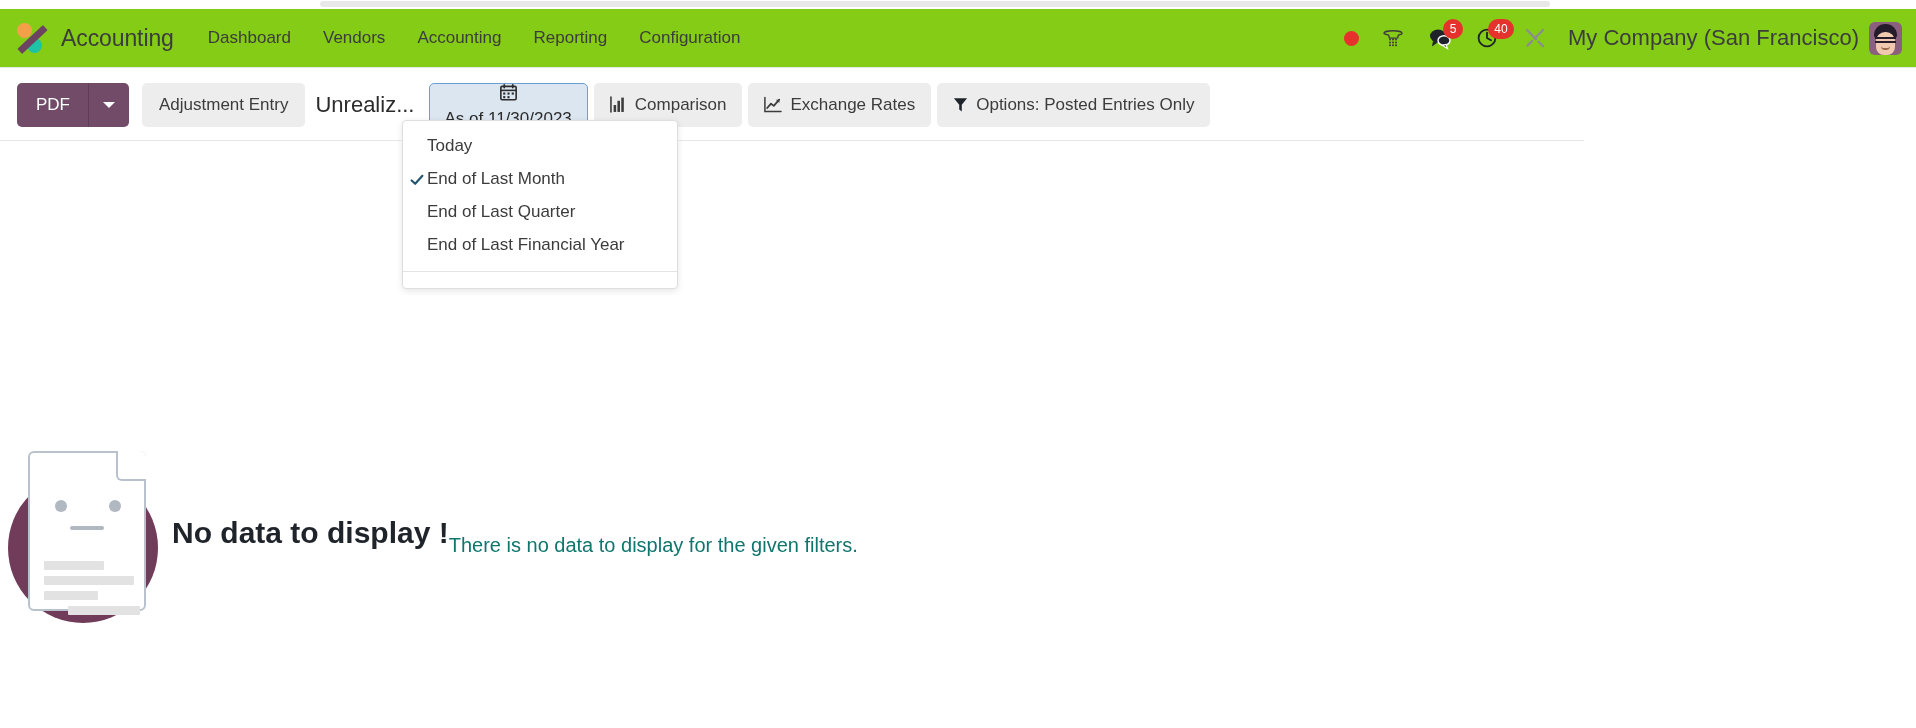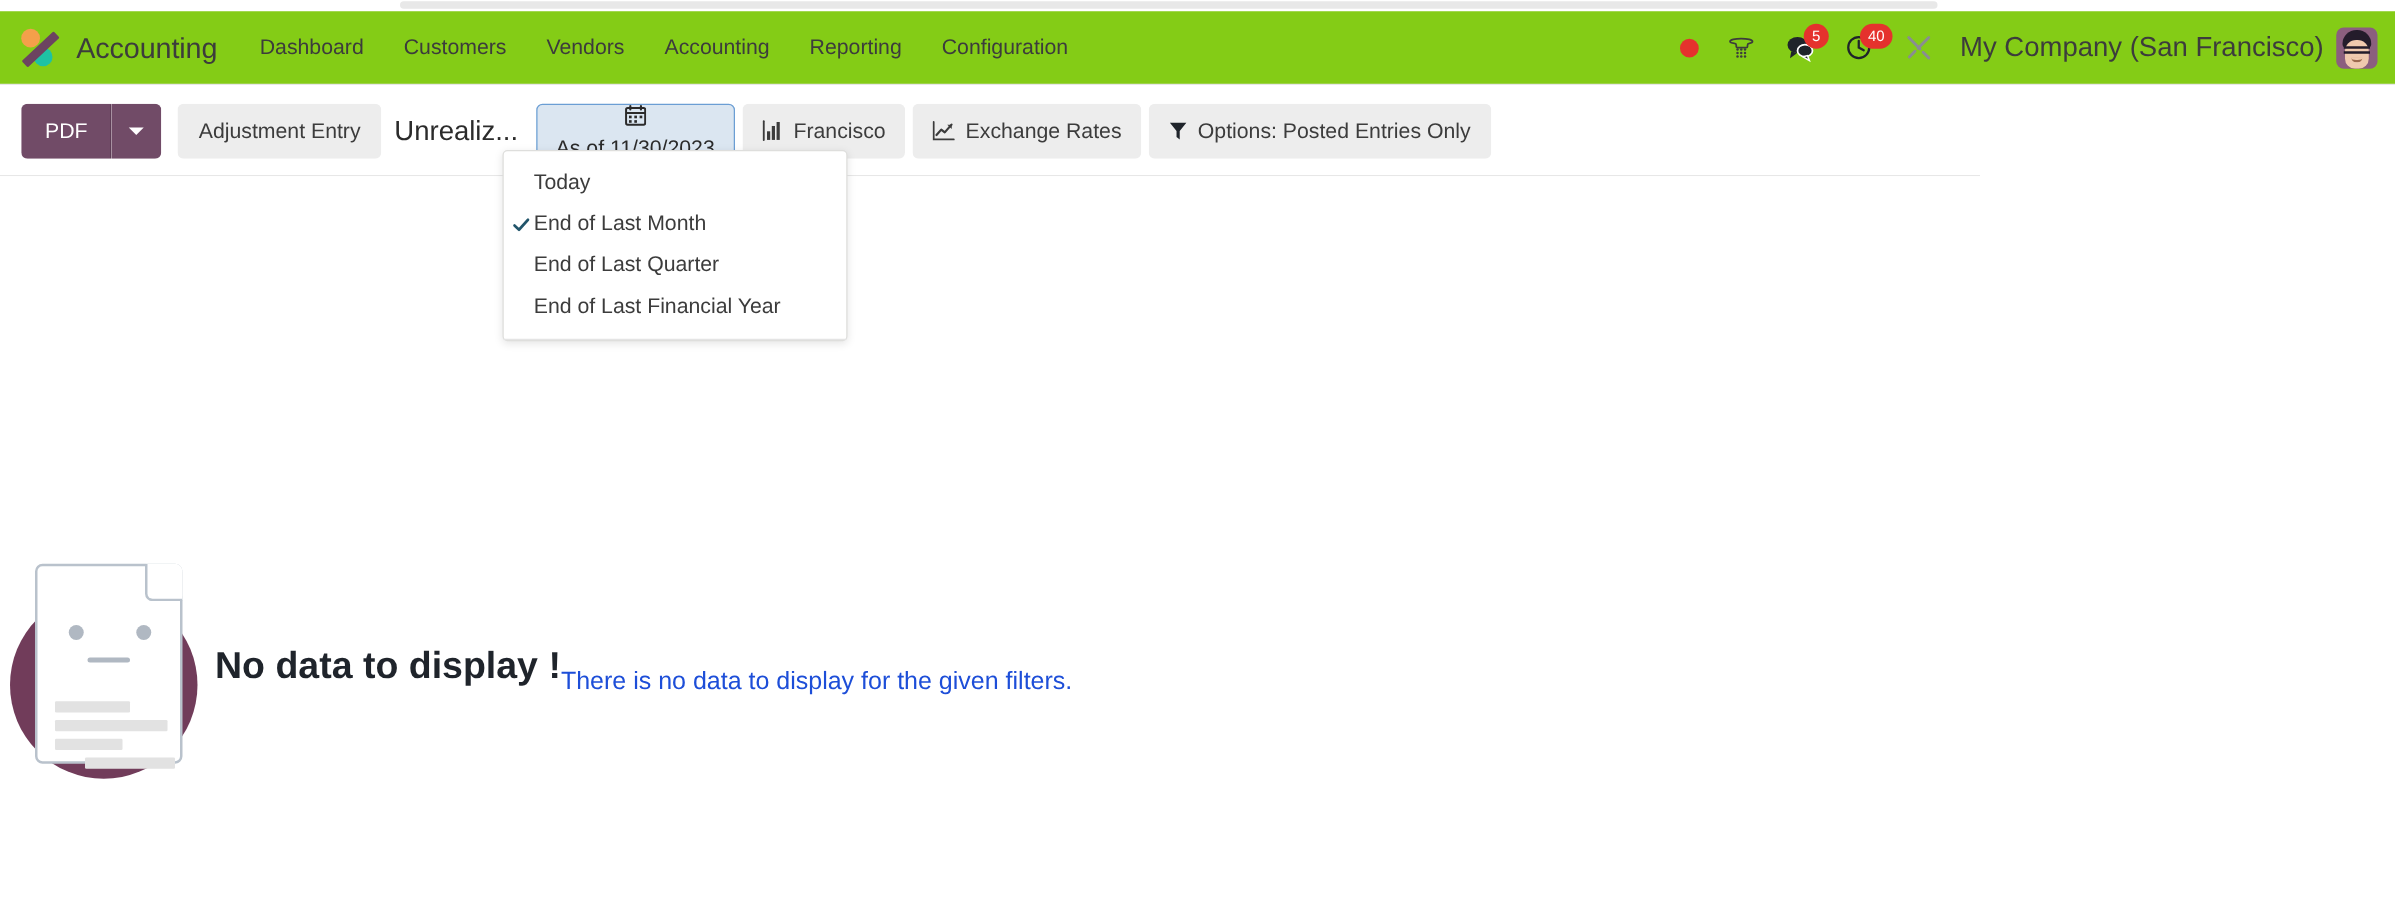--- a/index.html
+++ b/index.html
@@ -195,21 +195,21 @@
   
   #date-dropdown {
     position: absolute;
     left: 402px; top: 120px;
     width: 276px;
     background: #ffffff;
     border: 1px solid #dededc;
     border-radius: 4px;
     box-shadow: 0 2px 7px rgba(0,0,0,0.10);
     z-index: 40;
-    padding: 8px 0 0 0;
+    padding: 8px 0 16px 0;
   }
   .dd-item {
     height: 33px;
     display: flex; align-items: center;
     padding-left: 24px;
     font-size: 17px; color: #3c3c3c;
     cursor: pointer; position: relative;
     white-space: nowrap;
   }
   .dd-check {
@@ -301,21 +301,21 @@
   }
   .ill-line.l1 { top: 108px; width: 60px; }
   .ill-line.l2 { top: 123px; width: 90px; }
   .ill-line.l3 { top: 138px; width: 54px; }
   .ill-line.l4 { top: 153px; width: 72px; left: 38px; }
   #empty-title {
     font-size: 30px; font-weight: bold; color: #1f242b;
     margin-bottom: 26px; white-space: nowrap;
   }
   #empty-subtitle {
-    font-size: 20px; color: #1d4ed8; white-space: nowrap;
+    font-size: 20px; color: #0f766e; white-space: nowrap;
   }
 </style>
 </head>
 <body>
 
 <div id="chrome-sliver">
   <div class="bar"></div>
 </div>
 
 <div id="navbar">
@@ -324,21 +324,20 @@
     <span class="logo">
       <span class="dot-orange"></span>
       <span class="dot-teal"></span>
       <span class="slash"></span>
     </span>
     <span id="brand-name">Accounting</span>
   </div>
 
   <div id="main-menu">
     <div class="menu-item">Dashboard</div>
-    <div class="menu-item">Customers</div>
     <div class="menu-item">Vendors</div>
     <div class="menu-item">Accounting</div>
     <div class="menu-item">Reporting</div>
     <div class="menu-item">Configuration</div>
   </div>
 
   <div id="navbar-right">
 
     <div class="sysicon">
       <span class="rec-dot"></span>
@@ -432,21 +431,21 @@
     <span class="icn">
       <svg width="17" height="17" viewBox="0 0 16 16">
         <path d="M0.9 1 V15" stroke="#3c3c3c" stroke-width="1.5" stroke-linecap="round"></path>
         <g fill="#3c3c3c">
           <rect x="3.4" y="8.5" width="2.4" height="6.5"></rect>
           <rect x="7" y="4.5" width="2.4" height="10.5"></rect>
           <rect x="10.6" y="1.5" width="2.4" height="13.5"></rect>
         </g>
       </svg>
     </span>
-    <span>Francisco</span>
+    <span>Comparison</span>
   </div>
 
   <div class="btn filter-btn">
     <span class="icn">
       <svg width="18" height="17" viewBox="0 0 18 16">
         <path d="M0.9 1 V15 H17" fill="none" stroke="#3c3c3c" stroke-width="1.5" stroke-linecap="round"></path>
         <path d="M3.2 11.5 L7 7.2 L9.8 9.4 L15.2 3.2" fill="none" stroke="#3c3c3c" stroke-width="1.8" stroke-linecap="round" stroke-linejoin="round"></path>
         <path d="M11.8 3.2 H15.4 V6.6 Z" fill="#3c3c3c"></path>
       </svg>
     </span>

